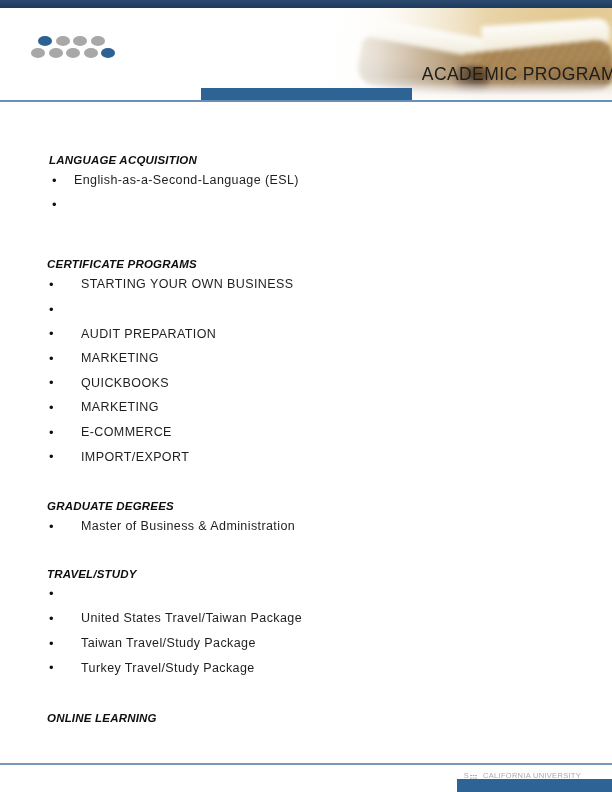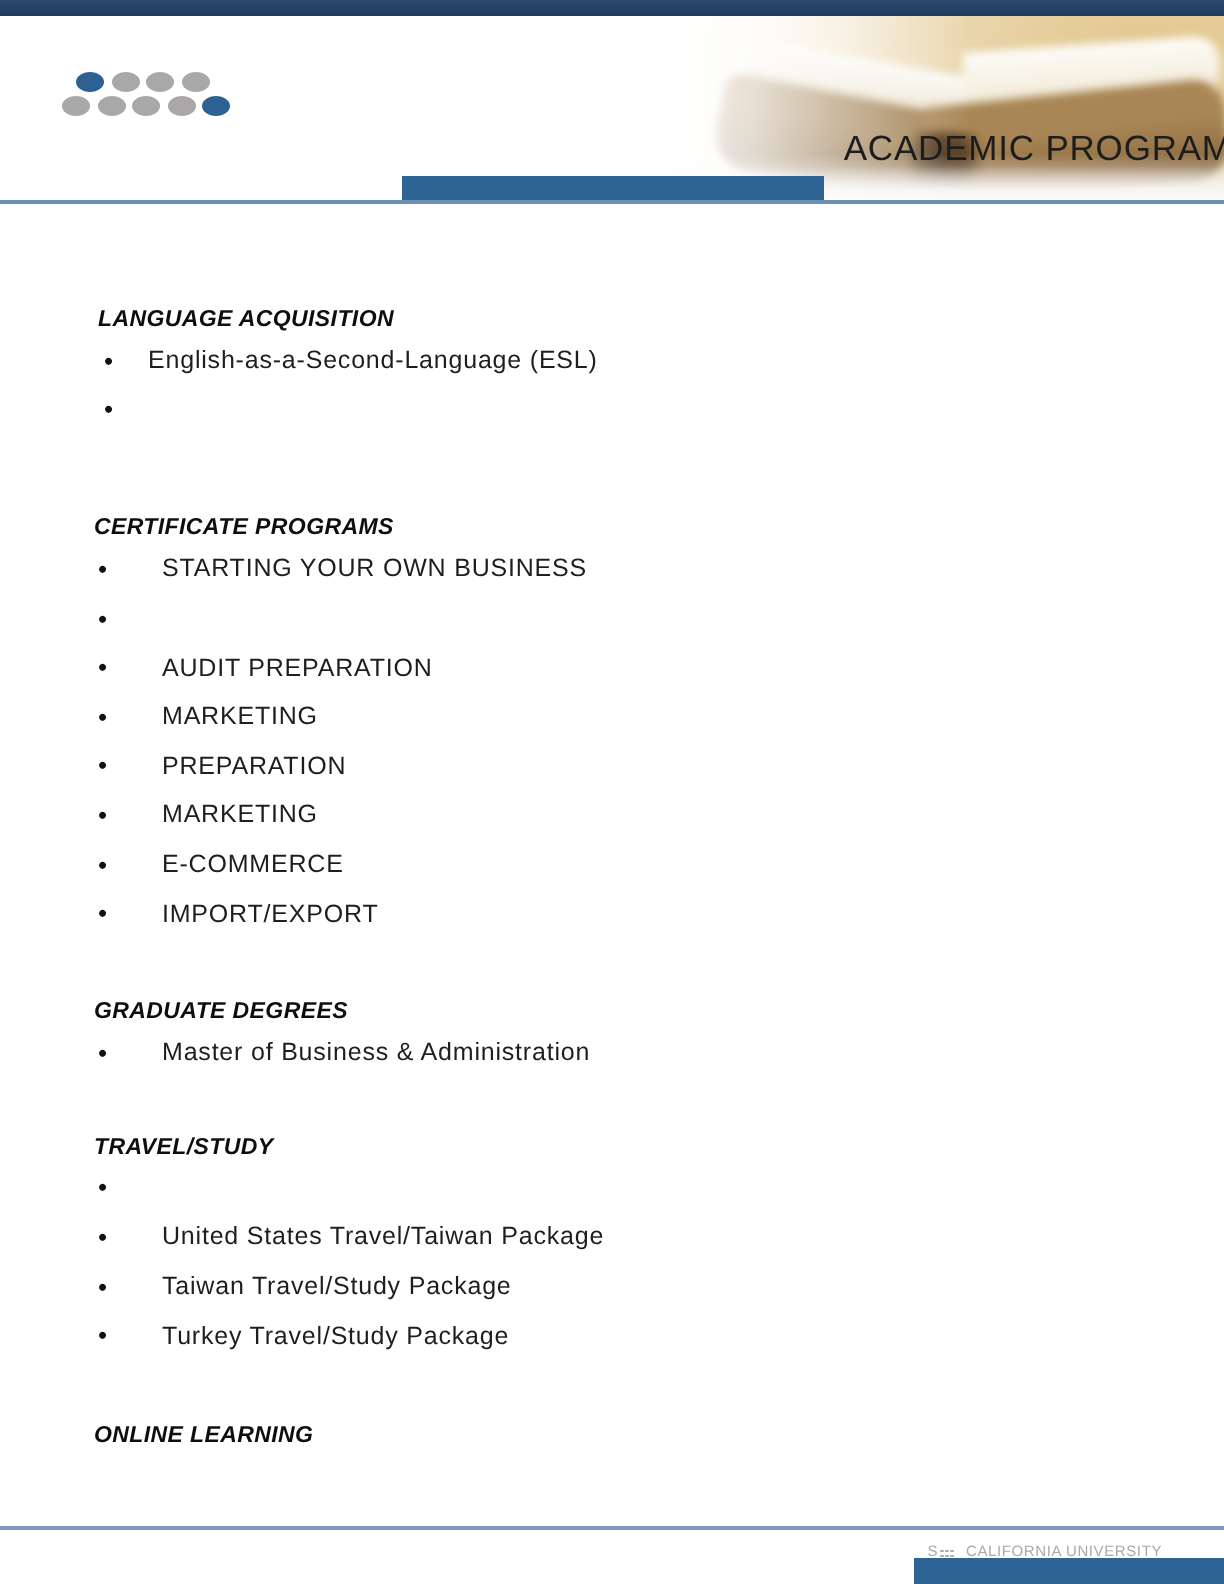--- a/index.html
+++ b/index.html
@@ -146,21 +146,21 @@
         <li>
           <span class="blt">•</span>
           <span>AUDIT PREPARATION</span>
         </li>
         <li>
           <span class="blt">•</span>
           <span>MARKETING</span>
         </li>
         <li>
           <span class="blt">•</span>
-          <span>PREPARATION</span>
+          <span>QUICKBOOKS</span>
         </li>
         <li>
           <span class="blt">•</span>
           <span>MARKETING</span>
         </li>
         <li>
           <span class="blt">•</span>
           <span>E-COMMERCE</span>
         </li>
         <li>

